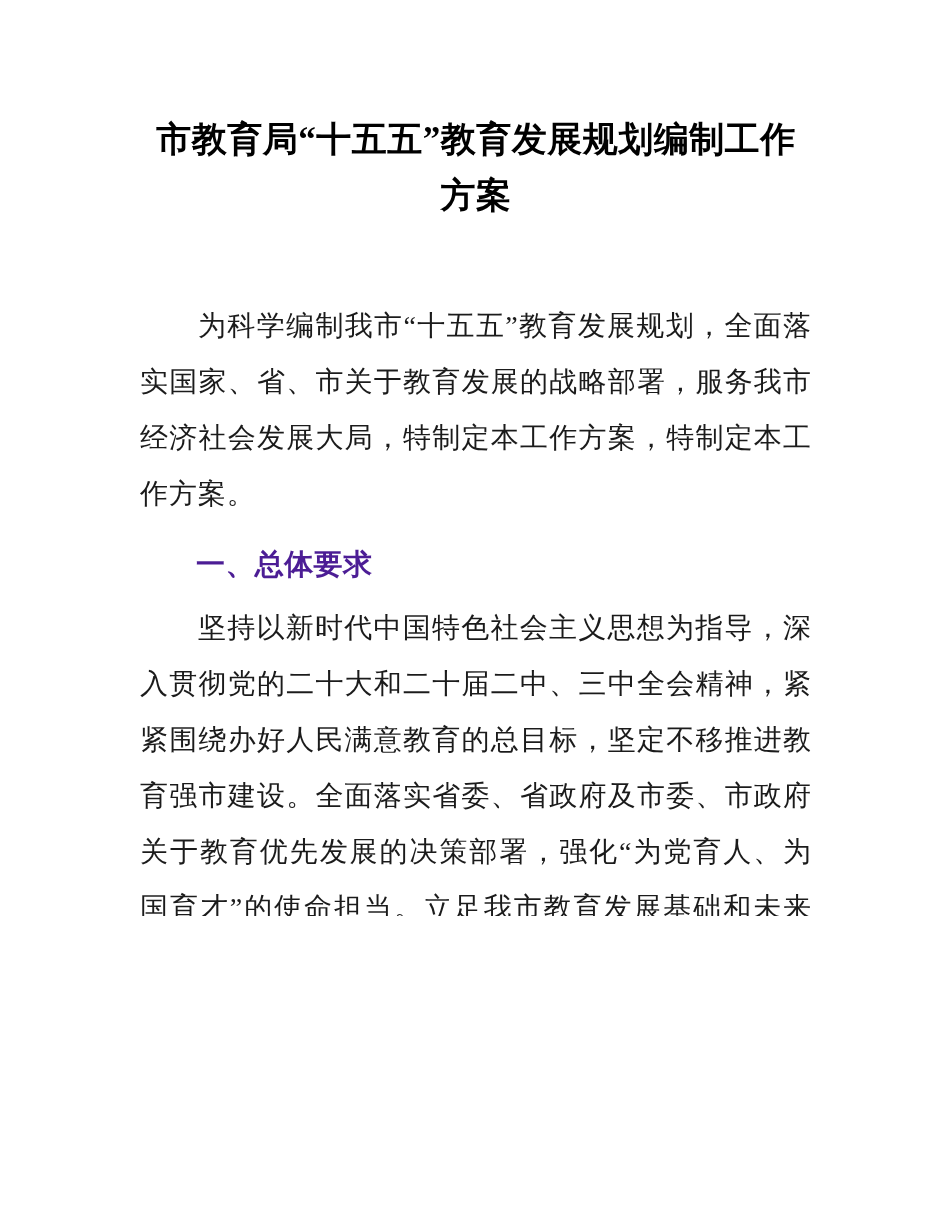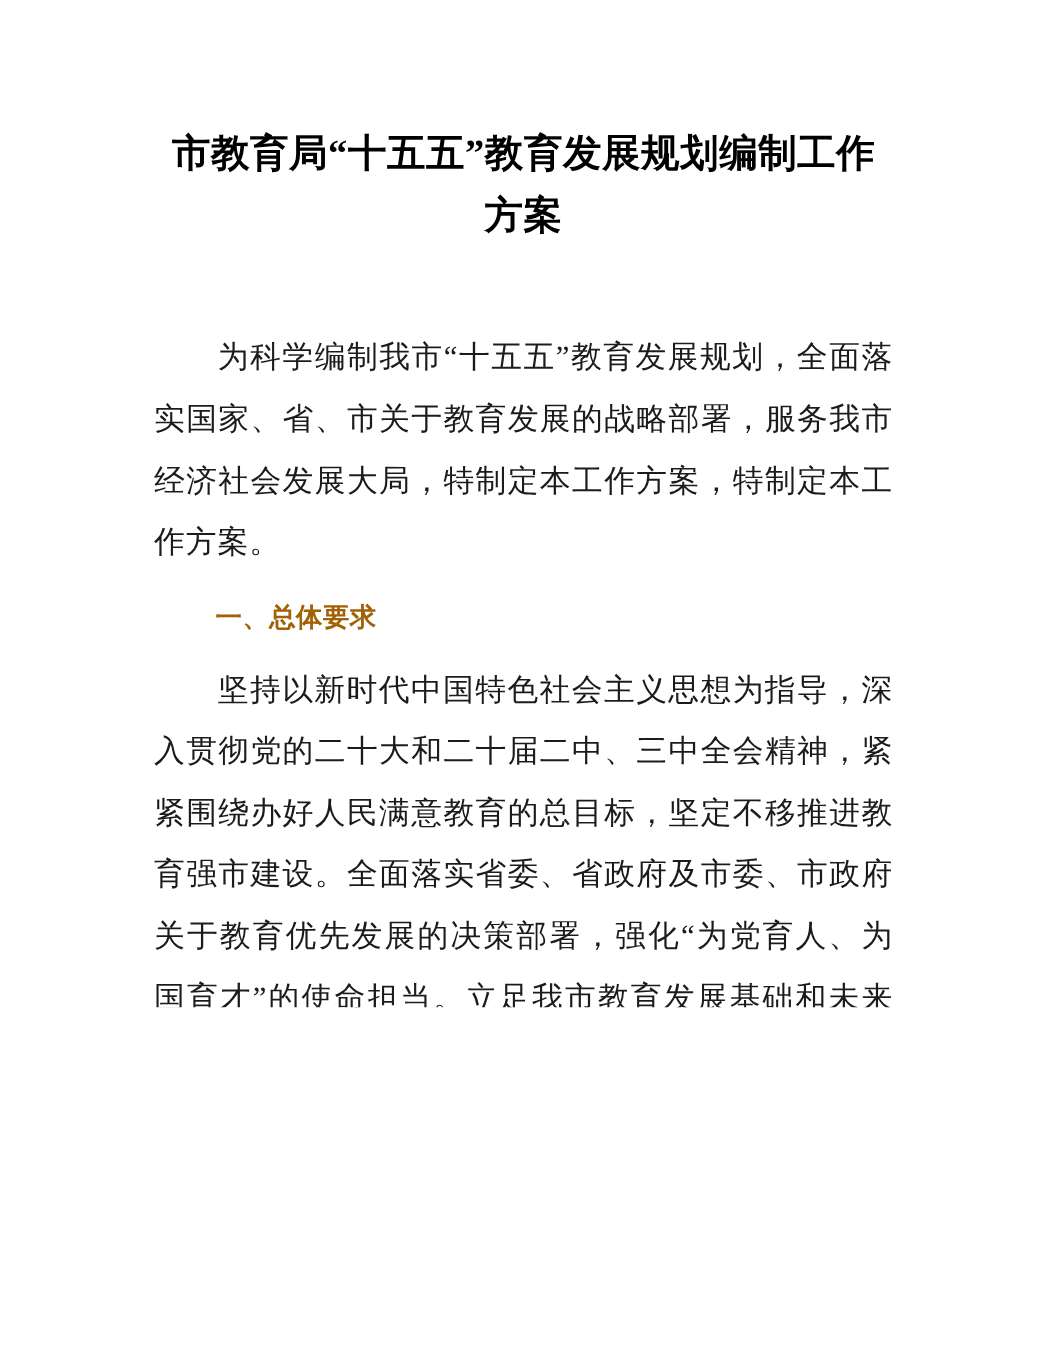--- a/index.html
+++ b/index.html
@@ -45,27 +45,27 @@
     color: #000000;
     padding-top: 112px;
     white-space: normal;
     word-break: break-all;
   }
 
   
   .section-heading {
     margin: 0;
     padding: 0;
-    font-family: Liberation Mono, monospace;
+    font-family: Liberation Serif, serif;
     font-weight: 700;
-    font-size: 24px;
+    font-size: 29px;
     line-height: 56px;
     letter-spacing: 0.4px;
     text-indent: 56px;
-    color: #a16207;
+    color: #4c1d95;
   }
 
   
   .body-para {
     margin: 0;
     padding: 0;
     font-family: "Liberation Serif", "DejaVu Serif", serif;
     font-weight: 400;
     font-size: 28px;
     line-height: 56px;

